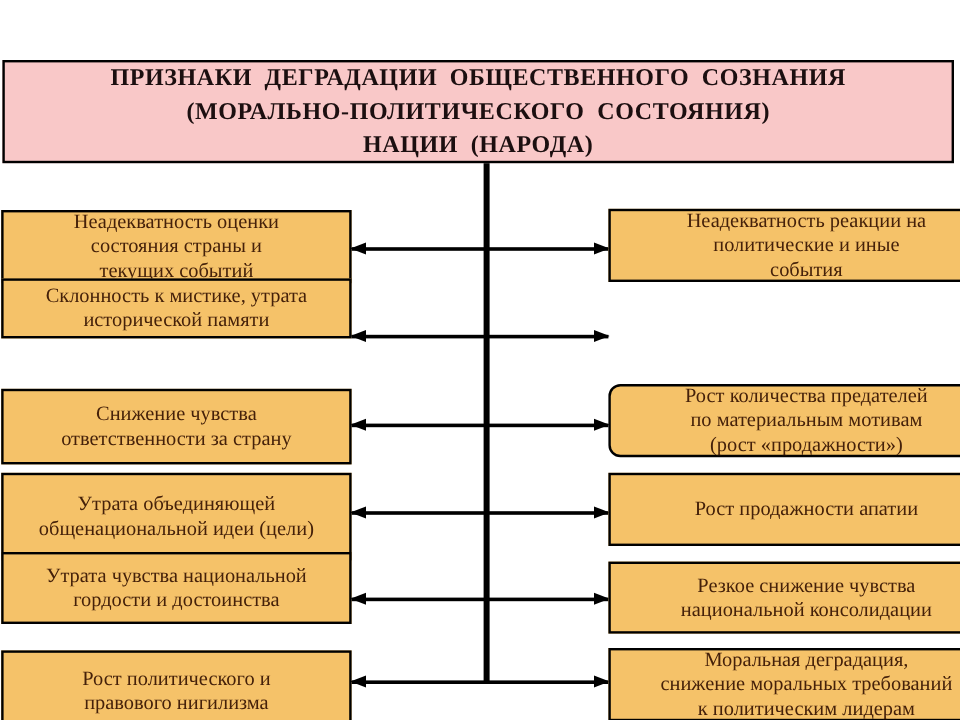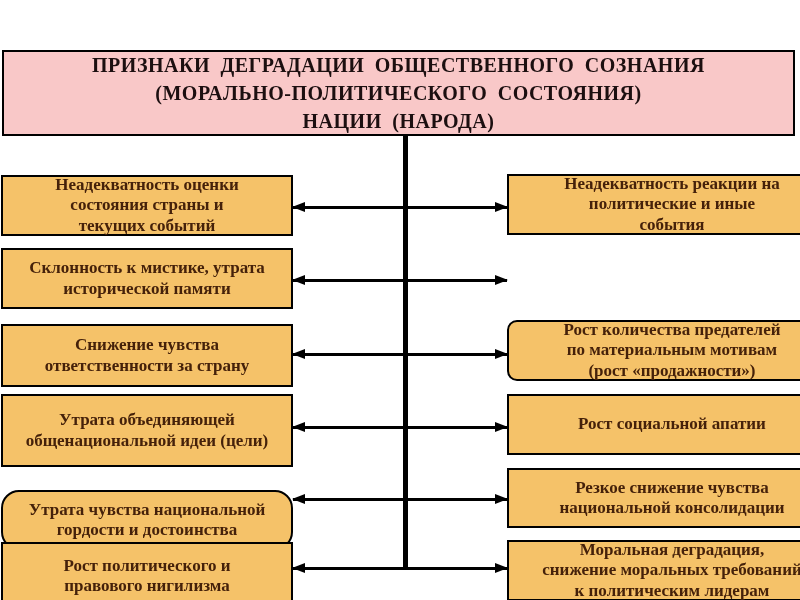--- a/index.html
+++ b/index.html
@@ -40,21 +40,21 @@
   .box {
     position: absolute;
     background: #f5c269;
     border: 2px solid #000000;
     display: flex; align-items: center; justify-content: center;
     text-align: center;
     padding: 1px 3px;
   }
   .box .txt {
     white-space: pre-line;
-    font-weight: bold;
+    font-weight: normal;
     font-size: 17px;
     line-height: 1.18;
     color: #45210a;
   }
   .box.left  { left: 1px;   width: 292px; }
   .box.right { left: 507px; width: 330px; }
   .arrow {
     position: absolute;
     left: 293px; width: 214px; height: 3px;
     background: #000000;
@@ -68,24 +68,24 @@
   }
   .arrow::after {
     content: ""; position: absolute; right: -1px; top: -4px;
     width: 0; height: 0;
     border-top: 5px solid transparent;
     border-bottom: 5px solid transparent;
     border-left: 13px solid #000000;
   }
   
   .l0 { top: 127px; height: 61px; }  .r0 { top: 126px; height: 61px; }  .a0 { top: 158px; }
-  .l1 { top: 200px; height: 61px; }  .r1 { top: 198px; height: 62px; }  .a1 { top: 231px; }
+  .l1 { top: 184px; height: 50px; }  .r1 { top: 198px; height: 62px; }  .a1 { top: 231px; }
   .l2 { top: 276px; height: 63px; }  .r2 { top: 272px; height: 61px; border-radius: 10px; }  .a2 { top: 305px; }
   .l3 { top: 346px; height: 73px; }  .r3 { top: 346px; height: 61px; }  .a3 { top: 378px; }
-  .l4 { top: 442px; height: 60px; border-radius: 18px; }  .r4 { top: 420px; height: 60px; }  .a4 { top: 450px; }
+  .l4 { top: 412px; height: 60px; }  .r4 { top: 420px; height: 60px; }  .a4 { top: 450px; }
   .l5 { top: 494px; height: 68px; }  .r5 { top: 492px; height: 61px; }  .a5 { top: 519px; }
 </style>
 </head>
 <body>
 
 <div class="canvas">
 
   <div class="title-box">
     <span class="title-text">ПРИЗНАКИ  ДЕГРАДАЦИИ  ОБЩЕСТВЕННОГО СОЗНАНИЯ
 (МОРАЛЬНО-ПОЛИТИЧЕСКОГО  СОСТОЯНИЯ)
@@ -122,21 +122,21 @@
 по материальным мотивам
 (рост  «продажности»)</span>
   </div>
 
   <div class="box left l3">
     <span class="txt">Утрата объединяющей
 общенациональной идеи (цели)</span>
   </div>
   <div class="arrow a3"></div>
   <div class="box right r3">
-    <span class="txt">Рост социальной  апатии</span>
+    <span class="txt">Рост продажности  апатии</span>
   </div>
 
   <div class="box left l4">
     <span class="txt">Утрата чувства  национальной
 гордости и достоинства</span>
   </div>
   <div class="arrow a4"></div>
   <div class="box right r4">
     <span class="txt">Резкое снижение чувства
 национальной консолидации</span>

